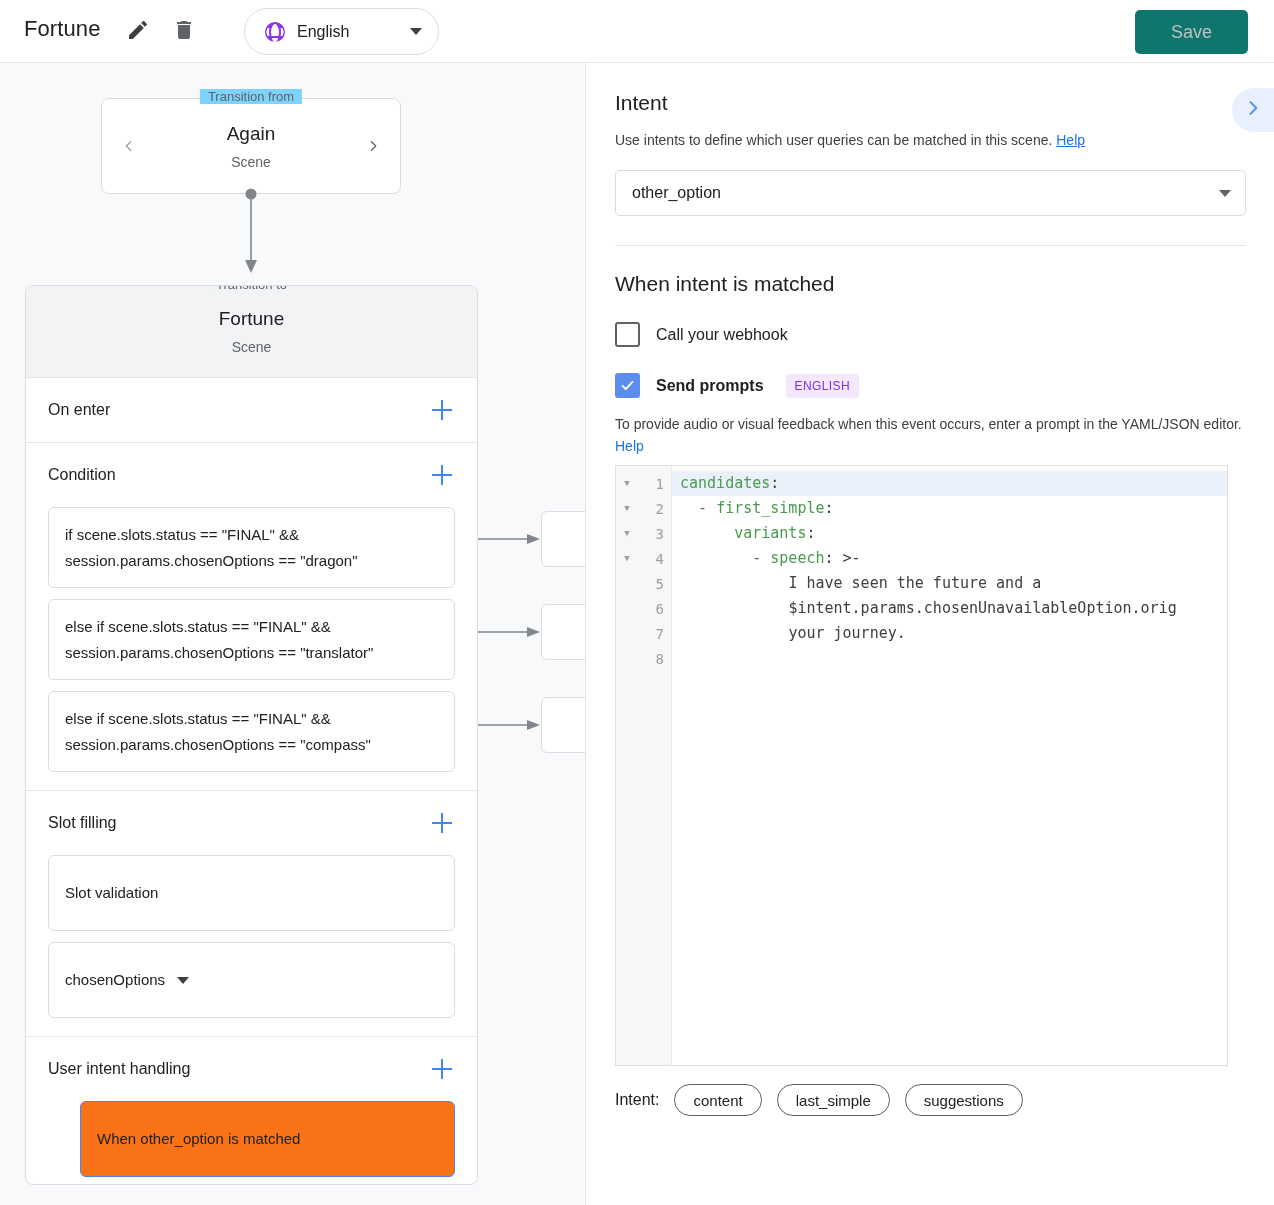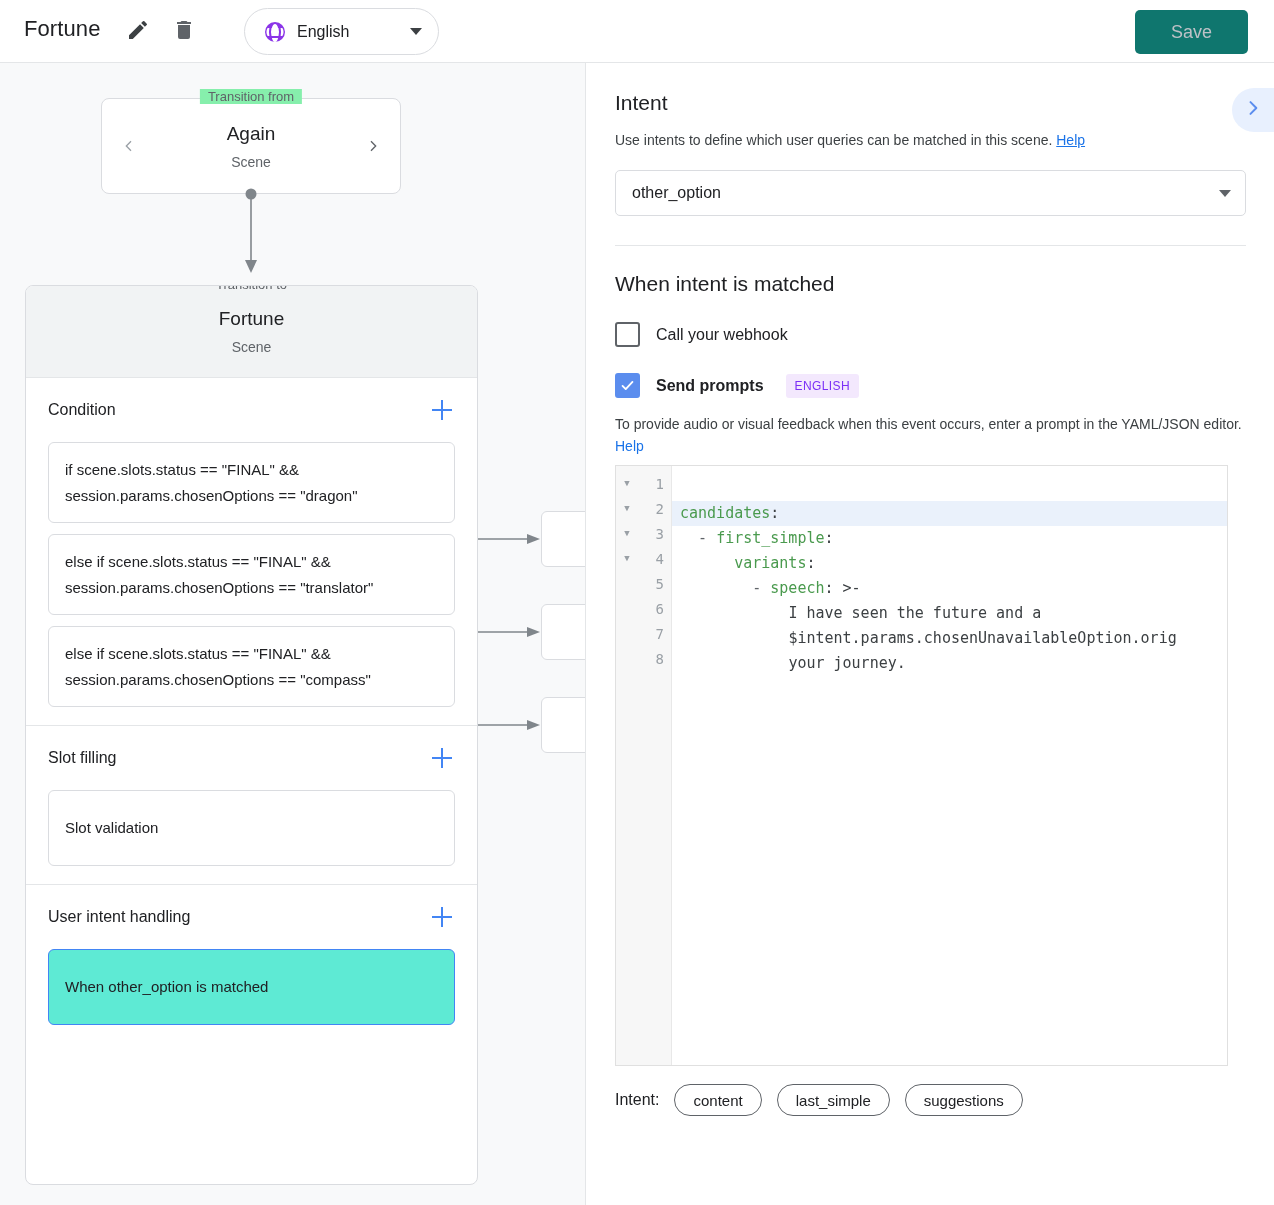--- a/index.html
+++ b/index.html
@@ -61,21 +61,21 @@
     overflow: hidden;
   }
 
   
   .trans-from {
     position: absolute; left: 101px; top: 35px; width: 300px; height: 96px;
     border: 1px solid #dadce0; border-radius: 8px; background: #fff;
   }
   .trans-from .legend {
     position: absolute; left: 50%; top: -10px; transform: translateX(-50%);
-    background: #86efac; padding: 0 8px; font-size: 13px; color: #5f6368;
+    background: #7dd3fc; padding: 0 8px; font-size: 13px; color: #5f6368;
     white-space: nowrap;
   }
   .trans-from .name { position: absolute; left: 0; right: 0; top: 24px; text-align: center; font-size: 19px; color: #202124; }
   .trans-from .sub  { position: absolute; left: 0; right: 0; top: 55px; text-align: center; font-size: 14px; color: #5f6368; }
   .arrow-left, .arrow-right {
     position: absolute; top: 34px; width: 26px; height: 26px;
     display: flex; align-items: center; justify-content: center; cursor: pointer;
   }
   .arrow-left { left: 14px; }
   .arrow-right { right: 14px; }
@@ -116,21 +116,21 @@
   .plus-btn::before { left: 3px; right: 3px; top: 12px; height: 2px; }
   .plus-btn::after  { top: 3px; bottom: 3px; left: 12px; width: 2px; }
 
   .item-card {
     border: 1px solid #dadce0; border-radius: 6px; background: #fff;
     padding: 14px 16px; margin-bottom: 11px; font-size: 15px; color: #202124;
     line-height: 1.7; cursor: pointer;
   }
   .item-card.tall { min-height: 76px; display: flex; align-items: center; }
   .item-card.selected {
-    background: #5eead4; border-color: #4285f4;
+    background: #f97316; border-color: #4285f4; margin-left: 32px;
   }
   .slot-dropdown {
     display: flex; align-items: center; gap: 12px;
   }
   .slot-dropdown .dd-caret {
     width: 0; height: 0;
     border-left: 6px solid transparent; border-right: 6px solid transparent;
     border-top: 7px solid #3c4043;
   }
   .section .item-card:last-child { margin-bottom: 18px; }
@@ -209,21 +209,21 @@
     width: 56px; flex: none; background: #f7f7f7; border-right: 1px solid #e8e8e8;
     padding-top: 5px; font-family: "DejaVu Sans Mono", monospace; font-size: 14px; color: #9aa0a6;
   }
   .gutter-row { height: 25px; display: flex; align-items: center; }
   .fold {
     width: 22px; text-align: center; font-size: 9px; color: #9aa0a6; line-height: 1;
   }
   .ln { flex: 1; text-align: right; padding-right: 7px; }
   .code {
     flex: 1; padding-top: 5px; font-family: "DejaVu Sans Mono", monospace;
-    font-size: 15px; color: #202124; overflow: hidden; white-space: pre; margin-top: 30px;
+    font-size: 15px; color: #202124; overflow: hidden; white-space: pre;
   }
   .code-row { height: 25px; line-height: 25px; padding-left: 8px; }
   .code-row.hl { background: #eaf1fb; }
   .k { color: #4a9a4e; }
   .p { color: #3c4043; }
   .d { color: #5f6368; }
 
   .insert-row {
     margin-top: 18px; display: flex; align-items: center; gap: 15px;
     padding-left: 0;
@@ -310,37 +310,49 @@
   </svg>
 
   <div class="scene-card">
 
     <div class="scene-head">
       <span class="legend">Transition to</span>
       <div class="name">Fortune</div>
       <div class="sub">Scene</div>
     </div>
 
+    <div class="section">
+      <div class="section-head">
+        <span class="section-title">On enter</span>
+        <span class="plus-btn"></span>
+      </div>
+    </div>
 
     <div class="section">
       <div class="section-head">
         <span class="section-title">Condition</span>
         <span class="plus-btn"></span>
       </div>
       <div class="item-card">if scene.slots.status == "FINAL" &amp;&amp; session.params.chosenOptions == "dragon"</div>
       <div class="item-card">else if scene.slots.status == "FINAL" &amp;&amp; session.params.chosenOptions == "translator"</div>
       <div class="item-card">else if scene.slots.status == "FINAL" &amp;&amp; session.params.chosenOptions == "compass"</div>
     </div>
 
     <div class="section">
       <div class="section-head">
         <span class="section-title">Slot filling</span>
         <span class="plus-btn"></span>
       </div>
       <div class="item-card tall">Slot validation</div>
+      <div class="item-card tall">
+        <span class="slot-dropdown">
+          <span>chosenOptions</span>
+          <span class="dd-caret"></span>
+        </span>
+      </div>
     </div>
 
     <div class="section">
       <div class="section-head">
         <span class="section-title">User intent handling</span>
         <span class="plus-btn"></span>
       </div>
       <div class="item-card tall selected">When other_option is matched</div>
     </div>
 

